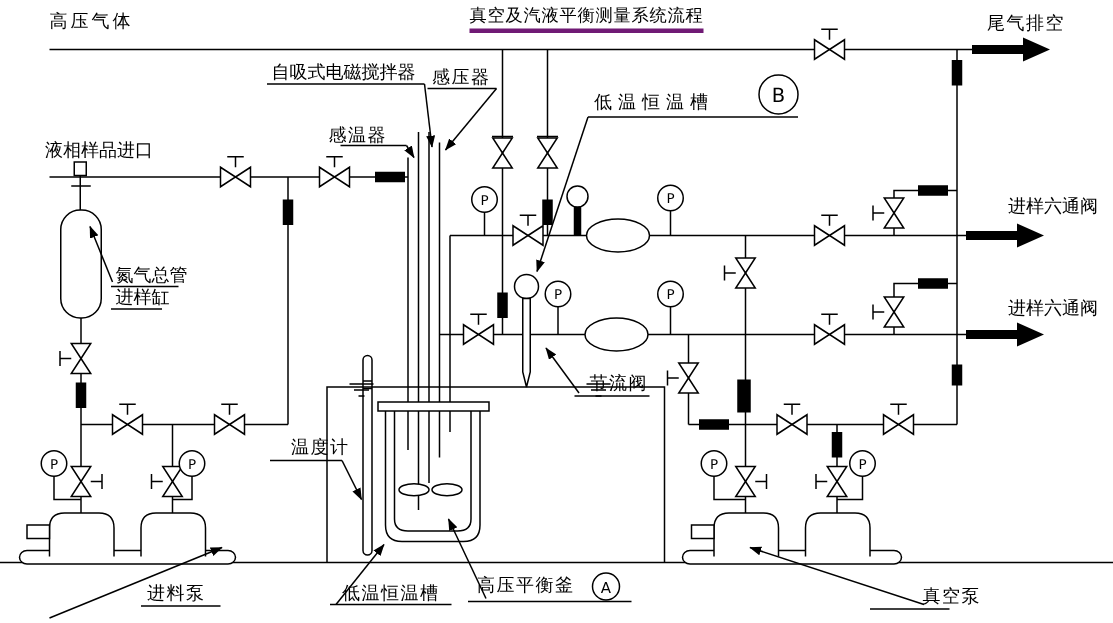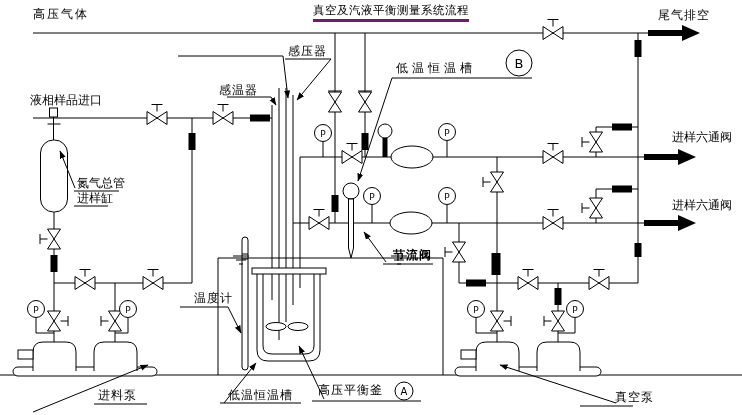--- a/index.html
+++ b/index.html
@@ -312,28 +312,29 @@
     <path d="M224,403 L256,363" marker-end="url(#arr)"></path>
     <path d="M324,399 L299,346" marker-end="url(#arr)"></path>
     <path d="M33,412 L148,365" marker-end="url(#arr)"></path>
     <path d="M616,403 L500,365" marker-end="url(#arr)"></path>
   </g>
 </svg>
 
 <div class="lbl ls2" style="left:33px;top:8px;">高压气体</div>
 <div class="lbl title" style="left:313px;top:4px;">真空及汽液平衡测量系统流程</div>
 <div class="lbl ls1" style="left:658px;top:9px;">尾气排空</div>
+<div class="lbl" style="left:181px;top:42px;">自吸式电磁搅拌器</div>
 <div class="lbl ls1" style="left:288px;top:45px;">感压器</div>
 <div class="lbl ls1" style="left:219px;top:84px;">感温器</div>
 <div class="lbl" style="left:30px;top:94px;">液相样品进口</div>
 <div class="lbl ls4" style="left:396px;top:62px;">低温恒温槽</div>
 <div class="lbl" style="left:77px;top:177px;">氮气总管</div>
 <div class="lbl" style="left:77px;top:192px;">进样缸</div>
 <div class="lbl" style="left:672px;top:131px;">进样六通阀</div>
 <div class="lbl" style="left:672px;top:199px;">进样六通阀</div>
-<div class="lbl ls1" style="left:393px;top:249px;font-weight:bold;">节流阀</div>
+<div class="lbl ls1" style="left:393px;top:249px;">节流阀</div>
 <div class="lbl ls1" style="left:184px;top:292px;margin-left:10px;">温度计</div>
 <div class="lbl ls1" style="left:228px;top:389px;">低温恒温槽</div>
 <div class="lbl ls1" style="left:318px;top:384px;">高压平衡釜</div>
 <div class="lbl ls1" style="left:98px;top:389px;font-family:Liberation Serif, serif;">进料泵</div>
 <div class="lbl ls1" style="left:586px;top:391px;margin-left:29px;">真空泵</div>
 
 </div>
 
 </body></html>

